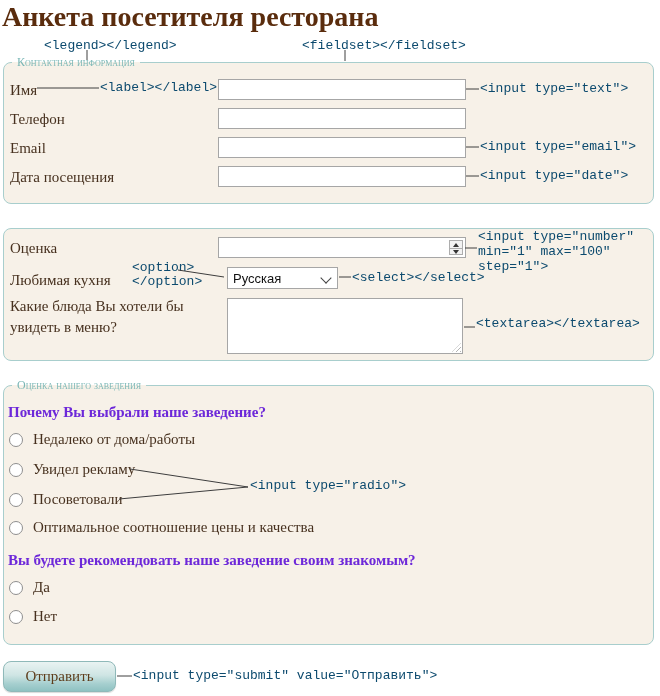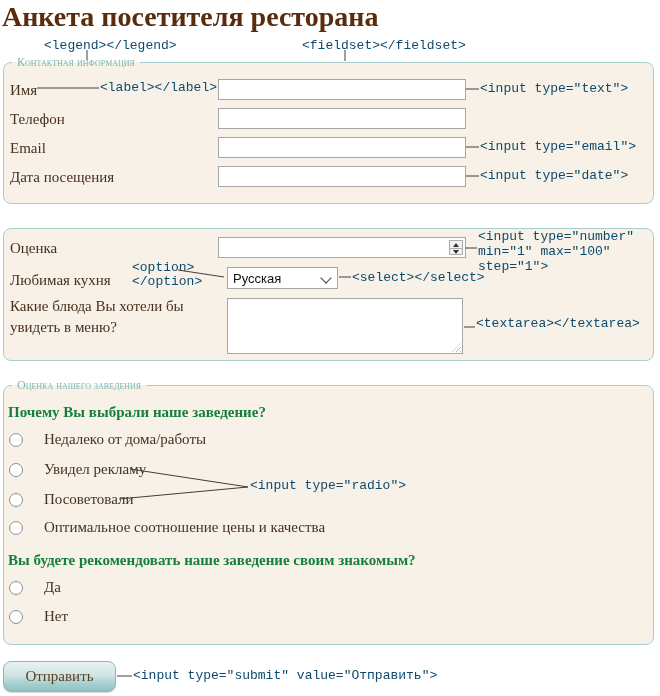--- a/index.html
+++ b/index.html
@@ -19,21 +19,21 @@
   }
   .plegend{
     position:absolute;top:-10px;left:8px;padding:0 5px;height:18px;line-height:18px;
     font-size:12px;font-variant:small-caps;color:#79b6b5;white-space:nowrap;
     background:linear-gradient(to bottom,#ffffff 0%,#ffffff 50%,#f7f1e8 50%,#f7f1e8 100%);
   }
   .flabel{
     position:absolute;font-size:15px;color:#47311f;line-height:21px;
   }
   .qlabel{
-    position:absolute;font-size:15px;font-weight:bold;color:#15803d;line-height:18px;white-space:nowrap;
+    position:absolute;font-size:15px;font-weight:bold;color:#6d28d9;line-height:18px;white-space:nowrap;
   }
   
   .tb{
     position:absolute;height:21px;width:248px;box-sizing:border-box;
     border:1px solid #a6a6a6;background:#ffffff;border-radius:0;
     font-family:"Liberation Sans","DejaVu Sans",sans-serif;font-size:13px;
     padding:1px 4px;outline:none;color:#222;
   }
   .numberbox{position:absolute;box-sizing:border-box;border:1px solid #a6a6a6;background:#fff;}
   .spin{
@@ -57,21 +57,21 @@
   .ta{
     width:100%;height:100%;box-sizing:border-box;resize:none;
     border:1px solid #a6a6a6;background:#fff;outline:none;
     font-family:"Liberation Sans","DejaVu Sans",sans-serif;font-size:13px;padding:3px 4px;
   }
   .grip{
     position:absolute;right:2px;bottom:2px;width:9px;height:9px;
     background:repeating-linear-gradient(-45deg,#b5b5b5 0 1px,transparent 1px 3px);
     clip-path:polygon(100% 0,100% 100%,0 100%);
   }
-  .opt{position:absolute;left:5px;display:flex;align-items:center;gap:21px;text-align:right;}
+  .opt{position:absolute;left:5px;display:flex;align-items:center;gap:10px;text-align:right;}
   .radio{
     width:12px;height:12px;border:1px solid #8f8f8f;border-radius:50%;
     background:#fff;flex:0 0 auto;
   }
   .optlabel{font-size:15px;color:#47311f;line-height:17px;white-space:nowrap;}
   
   .anno{
     position:absolute;font-family:"Liberation Mono","DejaVu Sans Mono",monospace;
     font-size:13px;line-height:14px;color:#0c4a6e;white-space:nowrap;
   }

